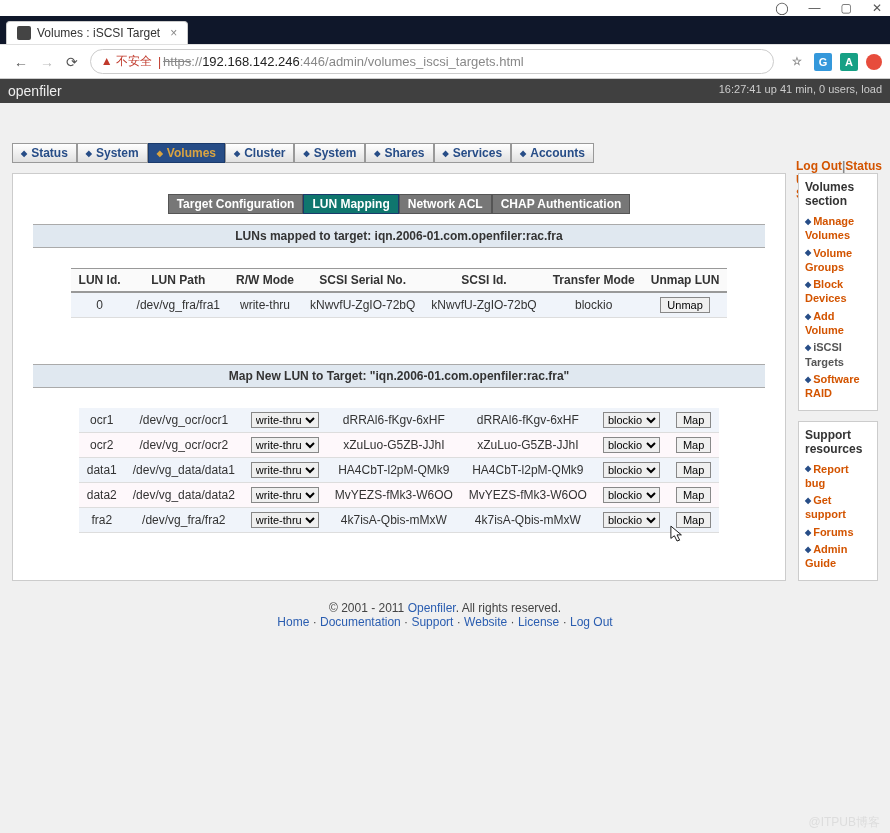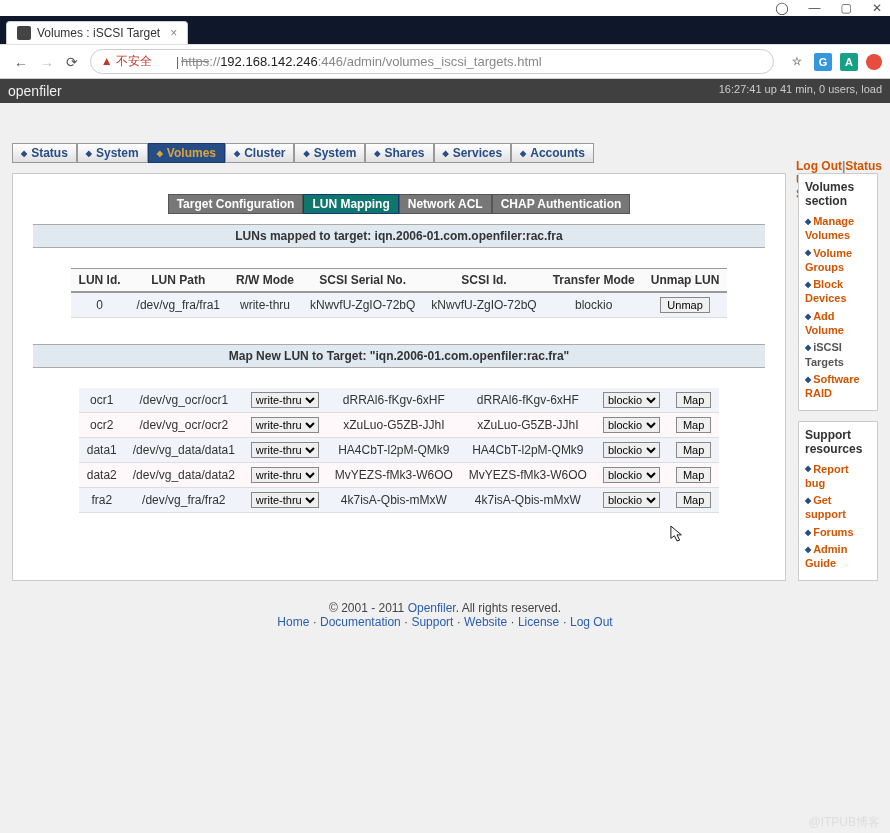--- a/index.html
+++ b/index.html
@@ -7,21 +7,21 @@
 .browser-chrome { background: #fff; border-bottom: 1px solid #ccc; }
 .title-bar { height: 16px; display: flex; justify-content: flex-end; align-items: center; padding: 0 8px; }
 .title-bar span { margin-left: 20px; color: #555; cursor: default; }
 .tab-bar { display: flex; align-items: flex-end; height: 28px; background: #0f172a; }
 .tab { background: #fff; border: 1px solid #ccc; border-bottom: none; border-radius: 4px 4px 0 0; padding: 4px 10px; margin-left: 6px; display: flex; align-items: center; font-size: 12px; }
 .tab-favicon { width: 14px; height: 14px; background: #444; border-radius: 2px; margin-right: 6px; }
 .tab-close { margin-left: 10px; color: #888; cursor: pointer; }
 .addr-bar { display: flex; align-items: center; padding: 4px 8px; background: #fff; border-top: 1px solid #e0e0e0; }
 .addr-icon { margin: 0 6px; color: #555; font-size: 14px; cursor: pointer; }
 .url-box { flex: 1; border: 1px solid #ccc; border-radius: 14px; padding: 3px 10px; display: flex; align-items: center; margin: 0 6px; font-size: 13px; }
-.url-warn { color: #c0392b; font-size: 12px; margin-right: 24px; }
+.url-warn { color: #c0392b; font-size: 12px; margin-right: 6px; }
 .url-https { text-decoration: line-through; color: #888; }
 .url-host { color: #222; }
 .url-path { color: #888; }
 .toolbar-icons { display: flex; align-items: center; }
 .ticon { width: 18px; height: 18px; margin-left: 8px; display: inline-flex; align-items: center; justify-content: center; font-size: 11px; font-weight: bold; border-radius: 2px; }
 .ticon.star { color: #888; }
 .ticon.g { background: #3498db; color: #fff; }
 .ticon.a { background: #16a085; color: #fff; }
 .ticon.red { width: 16px; height: 16px; border-radius: 50%; background: #e74c3c; color: #fff; }
 .header-bar { background: #404040; color: #fff; display: flex; justify-content: space-between; padding: 4px 8px; }
@@ -171,21 +171,21 @@
                 <td>/dev/vg_fra/fra1</td>
                 <td>write-thru</td>
                 <td>kNwvfU-ZgIO-72bQ</td>
                 <td>kNwvfU-ZgIO-72bQ</td>
                 <td>blockio</td>
                 <td><button class="btn">Unmap</button></td>
               </tr>
             </tbody>
           </table>
 
-        <div class="section-header" style="margin-top:26px">Map New LUN to Target: "iqn.2006-01.com.openfiler:rac.fra"</div>
+        <div class="section-header" style="margin-top:46px">Map New LUN to Target: "iqn.2006-01.com.openfiler:rac.fra"</div>
         <table class="data" id="mapnewtable">
             <tbody>
               <tr class="alt0">
                 <td>ocr1</td>
                 <td>/dev/vg_ocr/ocr1</td>
                 <td><select class="small"><option>write-thru</option></select></td>
                 <td>dRRAl6-fKgv-6xHF</td>
                 <td>dRRAl6-fKgv-6xHF</td>
                 <td><select class="small"><option>blockio</option></select></td>
                 <td><button class="btn">Map</button></td>

